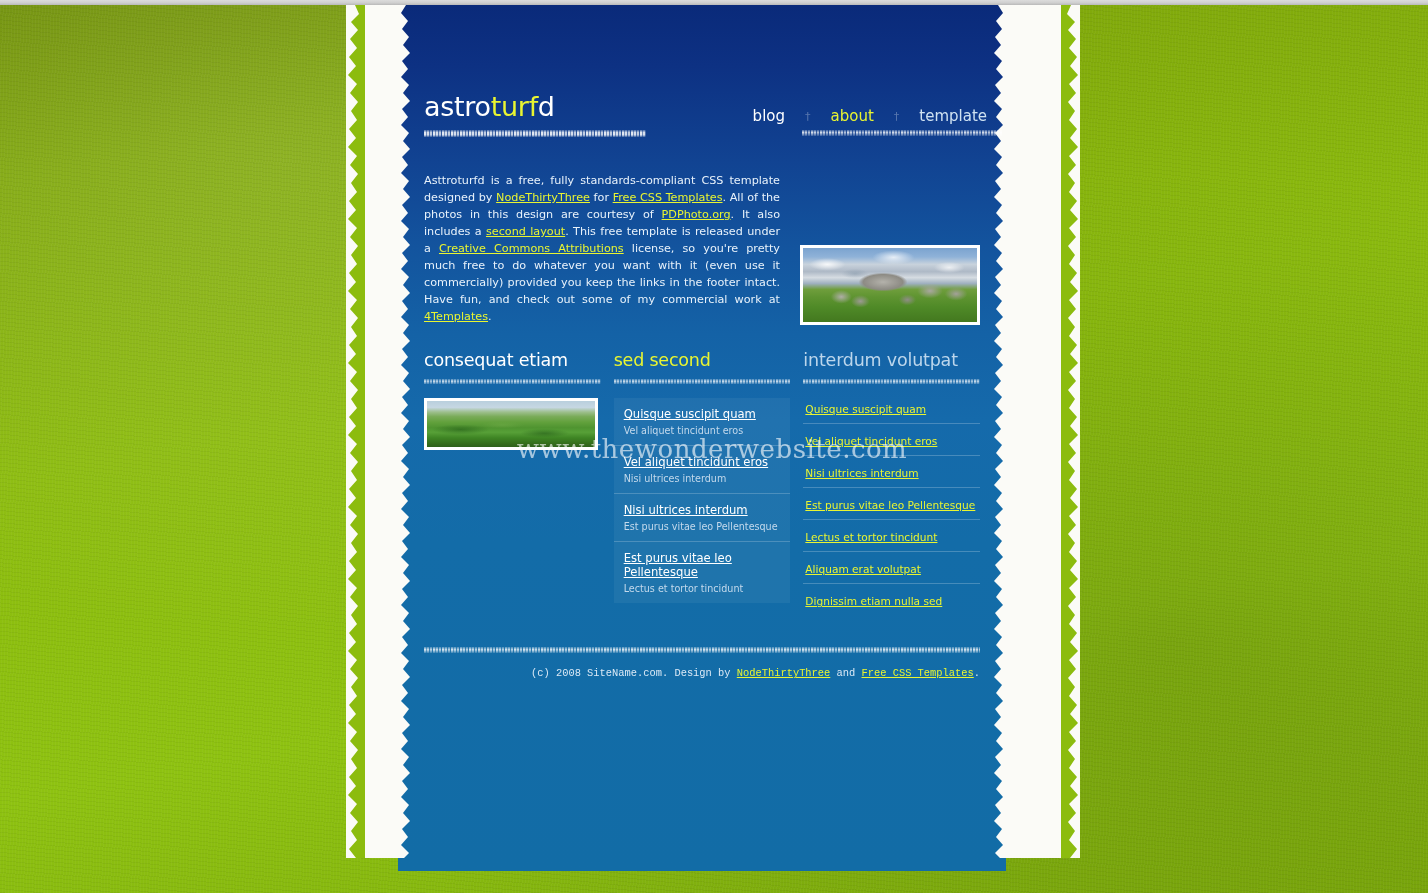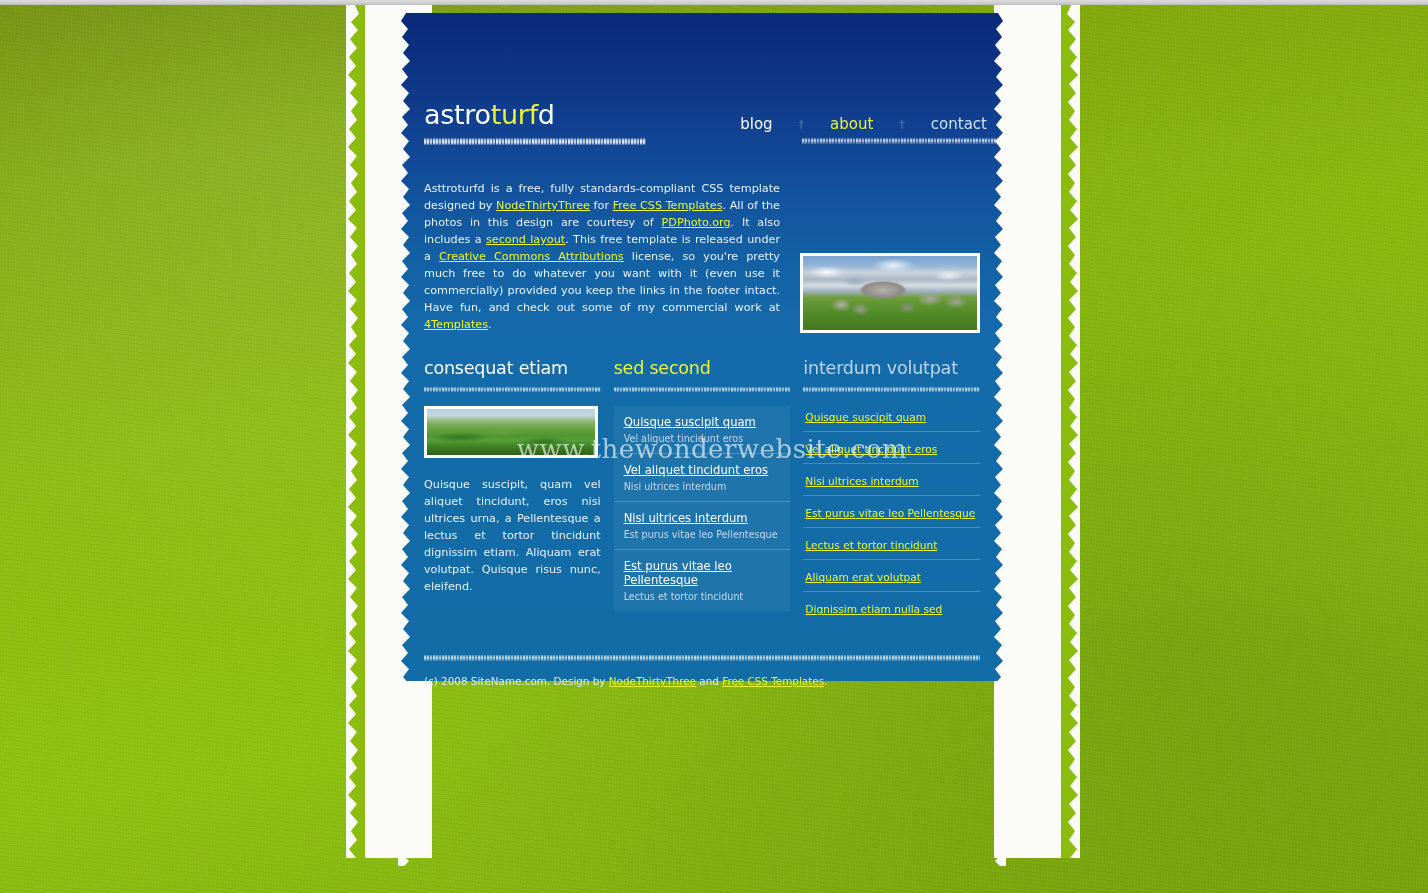--- a/index.html
+++ b/index.html
@@ -50,22 +50,22 @@
   
   .torn-band .rag{
     position:absolute; top:0; bottom:0; width:20px;
   }
   .rag-l{ left:-1px; }
   .rag-r{ right:-1px; }
 
   
   #content{
     position:absolute;
-    left:398px; top:13px;
-    width:608px; height:668px;
+    left:398px; top:5px;
+    width:608px; height:866px;
     z-index:20;
     background:
       linear-gradient(180deg,
         #0a2a7a 0%,
         #0d3183 7%,
         #114392 18%,
         #13549e 28%,
         #1462a6 38%,
         #156aab 48%,
         #136ca8 62%,
@@ -107,21 +107,21 @@
         rgba(255,255,255,0.30) 5px 6px,
         rgba(255,255,255,0.80) 6px 8px,
         rgba(255,255,255,0.15) 8px 9px);
     -webkit-mask-image:linear-gradient(180deg,rgba(0,0,0,.25) 0%, #000 35%, #000 70%, rgba(0,0,0,.2) 100%);
             mask-image:linear-gradient(180deg,rgba(0,0,0,.25) 0%, #000 35%, #000 70%, rgba(0,0,0,.2) 100%);
     opacity:.92;
   }
 
   #nav{
     position:absolute; right:8px; top:102px;
-    display:flex; align-items:center; gap:14px;
+    display:flex; align-items:center; gap:8px;
     font-size:15px;
   }
   #nav .navitem{
     padding:0 11px;
     text-decoration:none;
     color:#ffffff;
     white-space:nowrap;
   }
   #nav .navitem.active{ color:#e9f531; }
   #nav .navitem.dim{ color:#cfe2f2; }
@@ -313,24 +313,25 @@
         rgba(255,255,255,0.40) 2px 3px,
         rgba(255,255,255,0.85) 3px 5px,
         rgba(255,255,255,0.20) 5px 6px,
         rgba(255,255,255,0.78) 6px 8px,
         rgba(255,255,255,0.12) 8px 9px);
     -webkit-mask-image:linear-gradient(180deg,rgba(0,0,0,.3) 0%, #000 45%, rgba(0,0,0,.2) 100%);
             mask-image:linear-gradient(180deg,rgba(0,0,0,.3) 0%, #000 45%, rgba(0,0,0,.2) 100%);
     opacity:.92;
   }
   #footer-text{
-    text-align:left;
+    text-align:right;
     font-size:10.4px;
     color:#dbe9f6;
     padding-top:14px;
+    font-family:Liberation Mono, monospace;
   }
 
   
   #watermark{
     position:absolute;
     left:0; right:4px;
     top:434px;
     text-align:center;
     font-size:26px;
     letter-spacing:0.5px;
@@ -398,42 +399,41 @@
 
     <div id="header">
       <div id="logo"><span>astro</span><span class="hl">turf</span><span>d</span></div>
       <div id="logo-rule"></div>
 
       <div id="nav">
         <a href="#" class="navitem">blog</a>
         <span class="sep">†</span>
         <a href="#" class="navitem active">about</a>
         <span class="sep">†</span>
-        <a href="#" class="navitem dim">contact</a>
+        <a href="#" class="navitem dim">template</a>
       </div>
       <div id="nav-rule"></div>
     </div>
 
     <div id="intro">
       <div id="intro-text"><span>Asttroturfd is a free, fully standards-compliant CSS template designed by </span><a href="#" class="lnk">NodeThirtyThree</a><span> for </span><a href="#" class="lnk">Free CSS Templates</a><span>. All of the photos in this design are courtesy of </span><a href="#" class="lnk">PDPhoto.org</a><span>. It also includes a </span><a href="#" class="lnk">second layout</a><span>. This free template is released under a </span><a href="#" class="lnk">Creative Commons Attributions</a><span> license, so you're pretty much free to do whatever you want with it (even use it commercially) provided you keep the links in the footer intact. Have fun, and check out some of my commercial work at </span><a href="#" class="lnk">4Templates</a><span>.</span></div>
 
       <div id="intro-photo">
         <div class="ph-rocks"></div>
       </div>
     </div>
 
     <div id="cols">
 
       <div class="col c1">
         <h2>consequat etiam</h2>
         <div class="h-rule"></div>
         <div id="col1-photo">
           <div class="ph-fields"></div>
         </div>
-        <p id="col1-text">Quisque suscipit, quam vel aliquet tincidunt, eros nisi ultrices urna, a Pellentesque a lectus et tortor tincidunt dignissim etiam. Aliquam erat volutpat. Quisque risus nunc, eleifend.</p>
       </div>
 
       <div class="col c2">
         <h2>sed second</h2>
         <div class="h-rule"></div>
         <ul class="mlist">
           <li>
             <a href="#" class="m-title">Quisque suscipit quam</a>
             <span class="m-sub">Vel aliquet tincidunt eros</span>
           </li>

